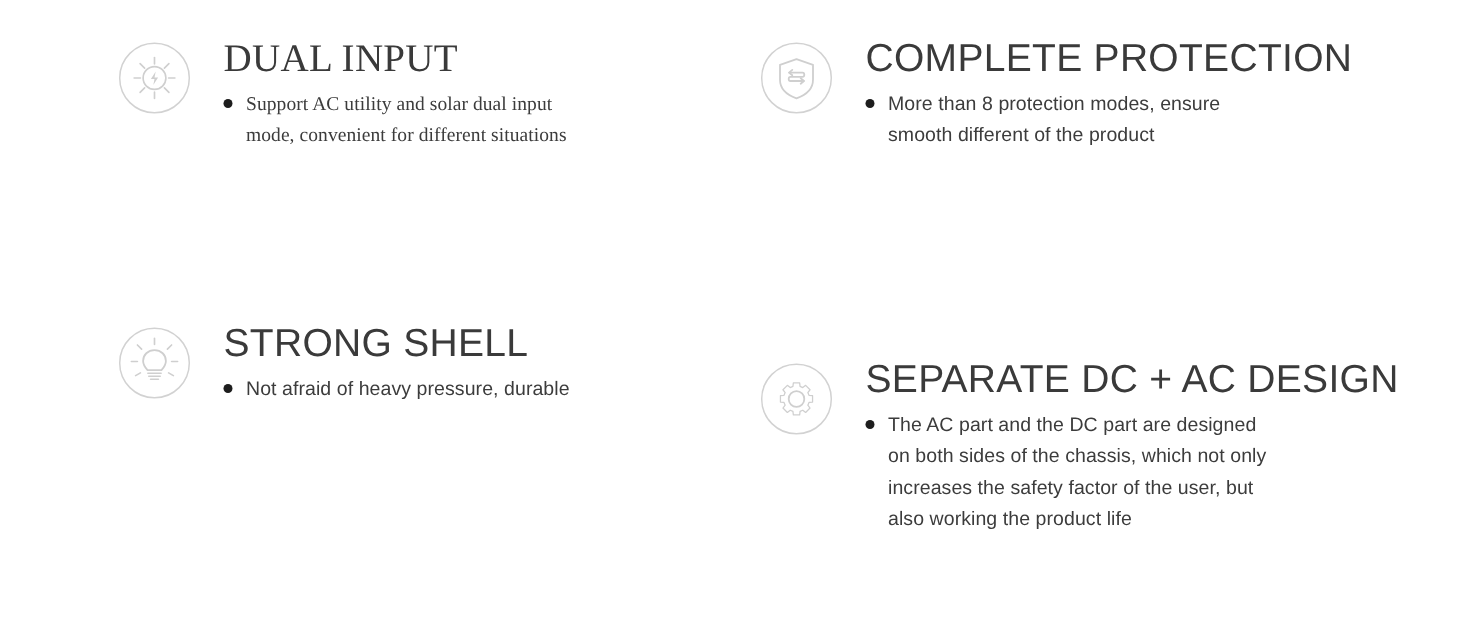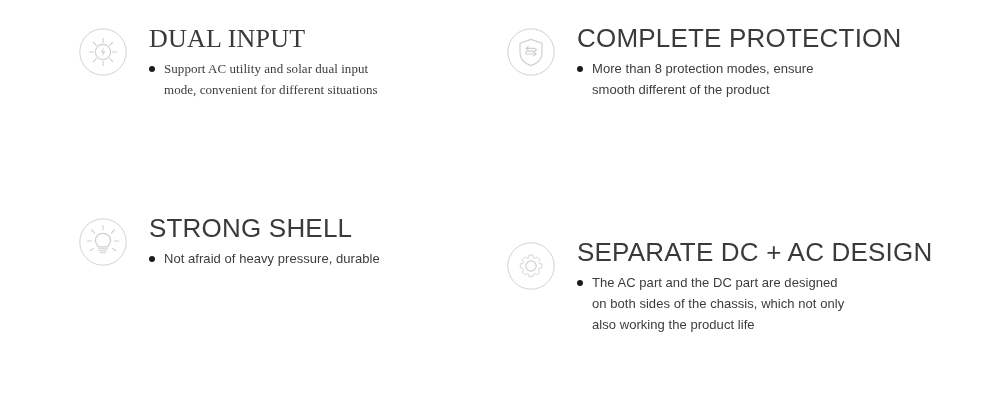--- a/index.html
+++ b/index.html
@@ -178,19 +178,20 @@
       <path d="M22.0 13.6 L28.0 13.6 L28.4 17.0 L31.0 18.1 L33.7 16.0 L37.9 20.2 L35.8 22.9 L36.9 25.5 L40.3 25.9 L40.3 31.9 L36.9 32.3 L35.8 34.9 L37.9 37.6 L33.7 41.8 L31.0 39.7 L28.4 40.8 L28.0 44.2 L22.0 44.2 L21.6 40.8 L19.0 39.7 L16.3 41.8 L12.1 37.6 L14.2 34.9 L13.1 32.3 L9.7 31.9 L9.7 25.9 L13.1 25.5 L14.2 22.9 L12.1 20.2 L16.3 16.0 L19.0 18.1 L21.6 17.0 Z" fill="none" stroke="#cfcfcf" stroke-width="1.2" stroke-linejoin="round" transform="translate(25 25) scale(0.70) translate(-25 -29)"></path>
       <circle cx="25" cy="25" r="5.2" fill="none" stroke="#cfcfcf" stroke-width="1.2"></circle>
     </svg>
     <div class="feature-body">
       <h2 class="feature-title">SEPARATE DC + AC DESIGN</h2>
       <ul class="feature-points">
         <li class="feature-point">
           <span class="bullet-dot"></span>
           <span class="point-line">The AC part and the DC part are designed</span>
           <span class="point-line">on both sides of the chassis, which not only</span>
+          <span class="point-line">increases the safety factor of the user, but</span>
           <span class="point-line">also working the product life</span>
         </li>
       </ul>
     </div>
   </div>
 
 </div>
 
 </body></html>

